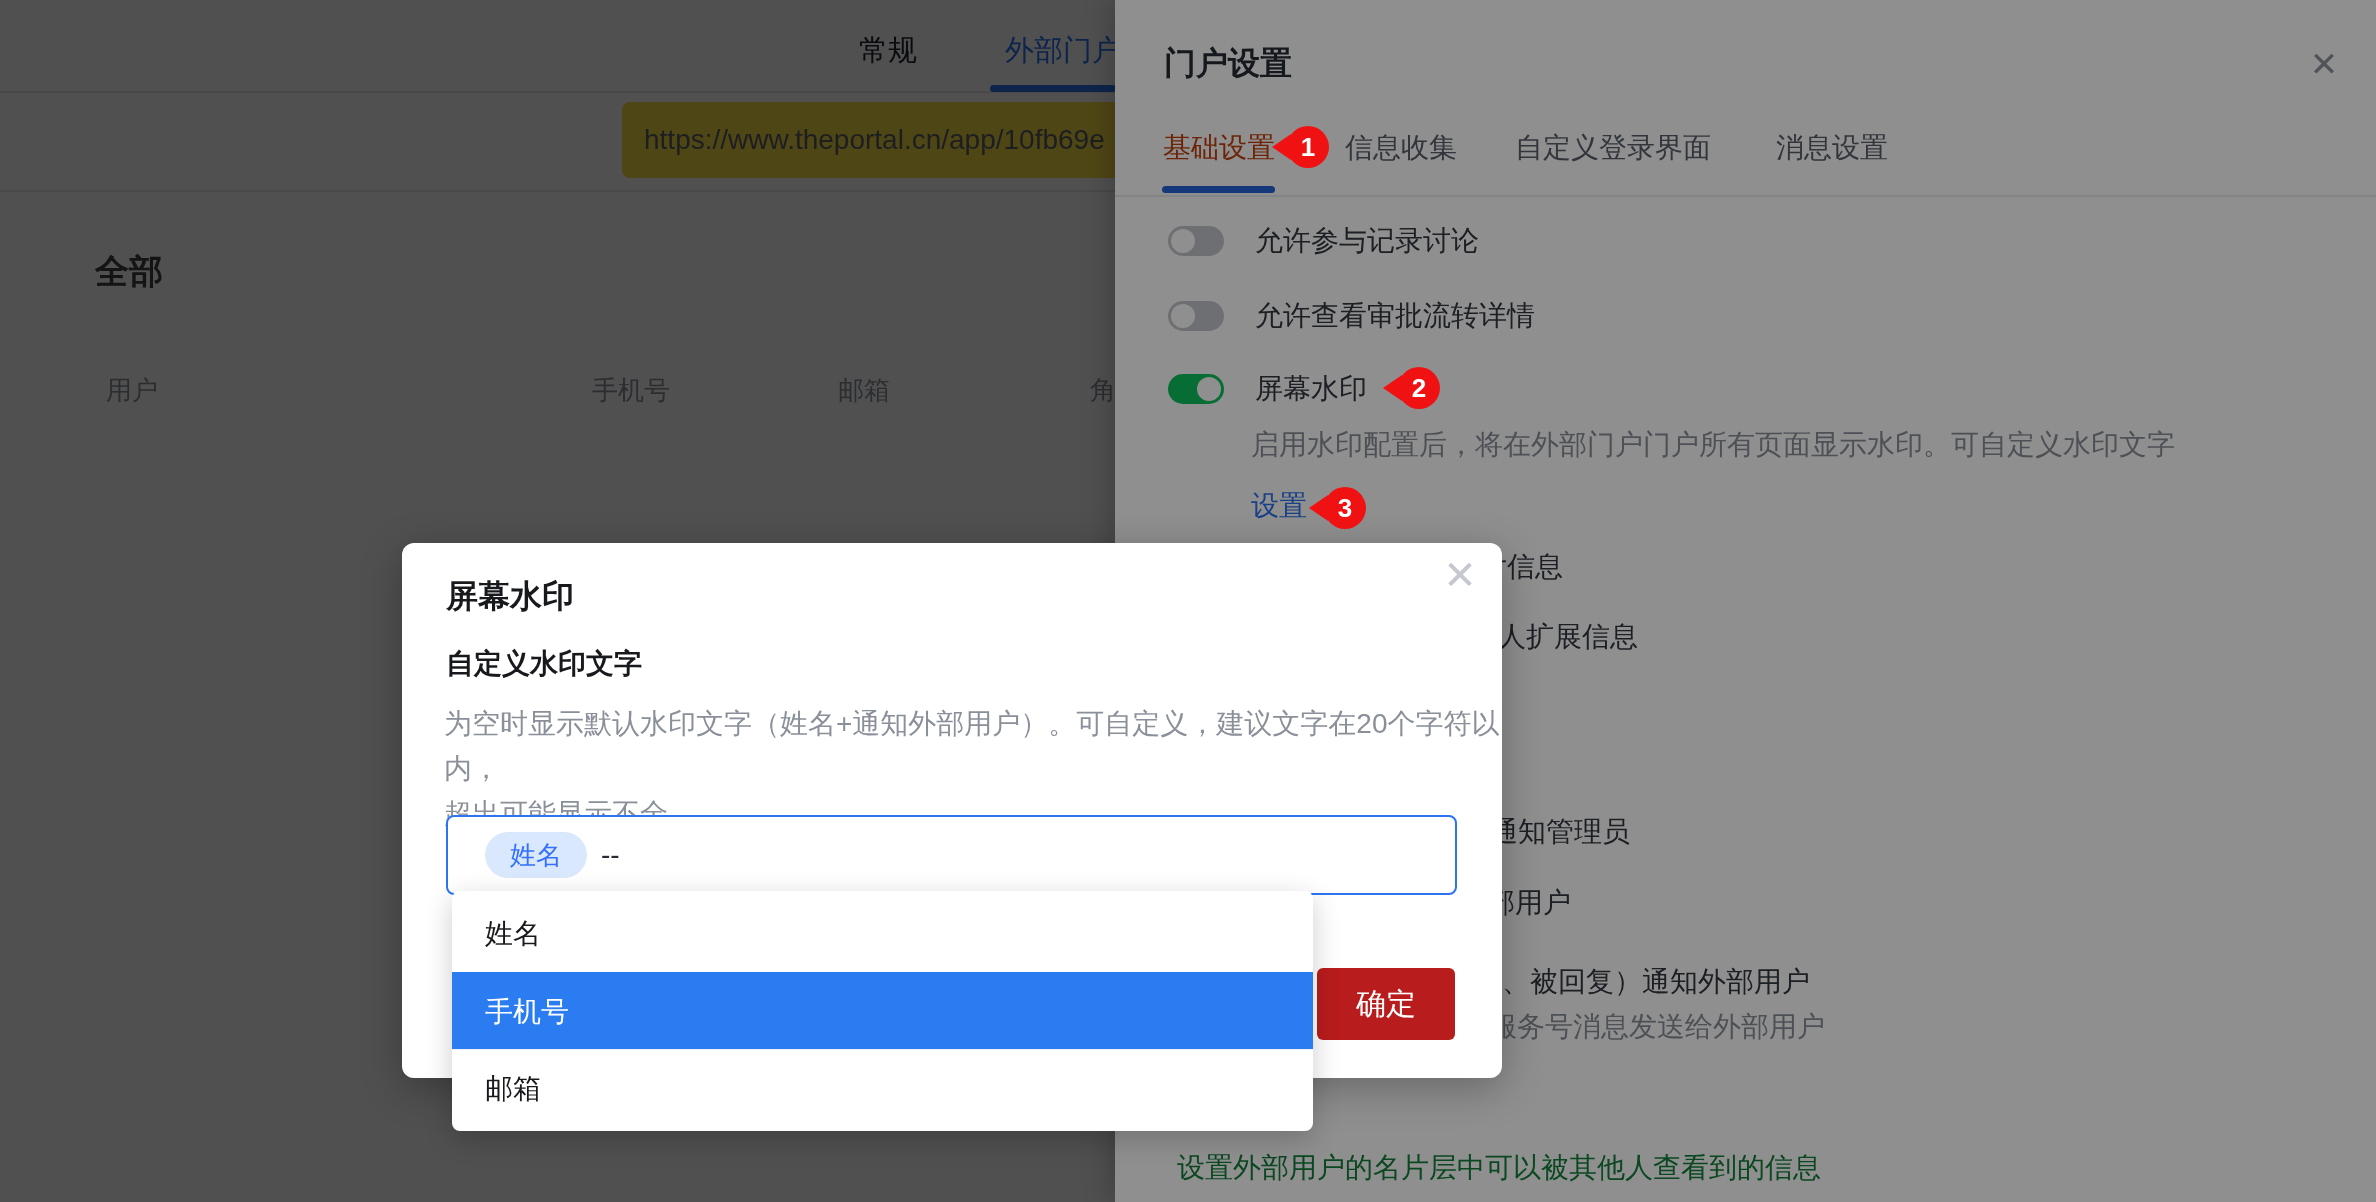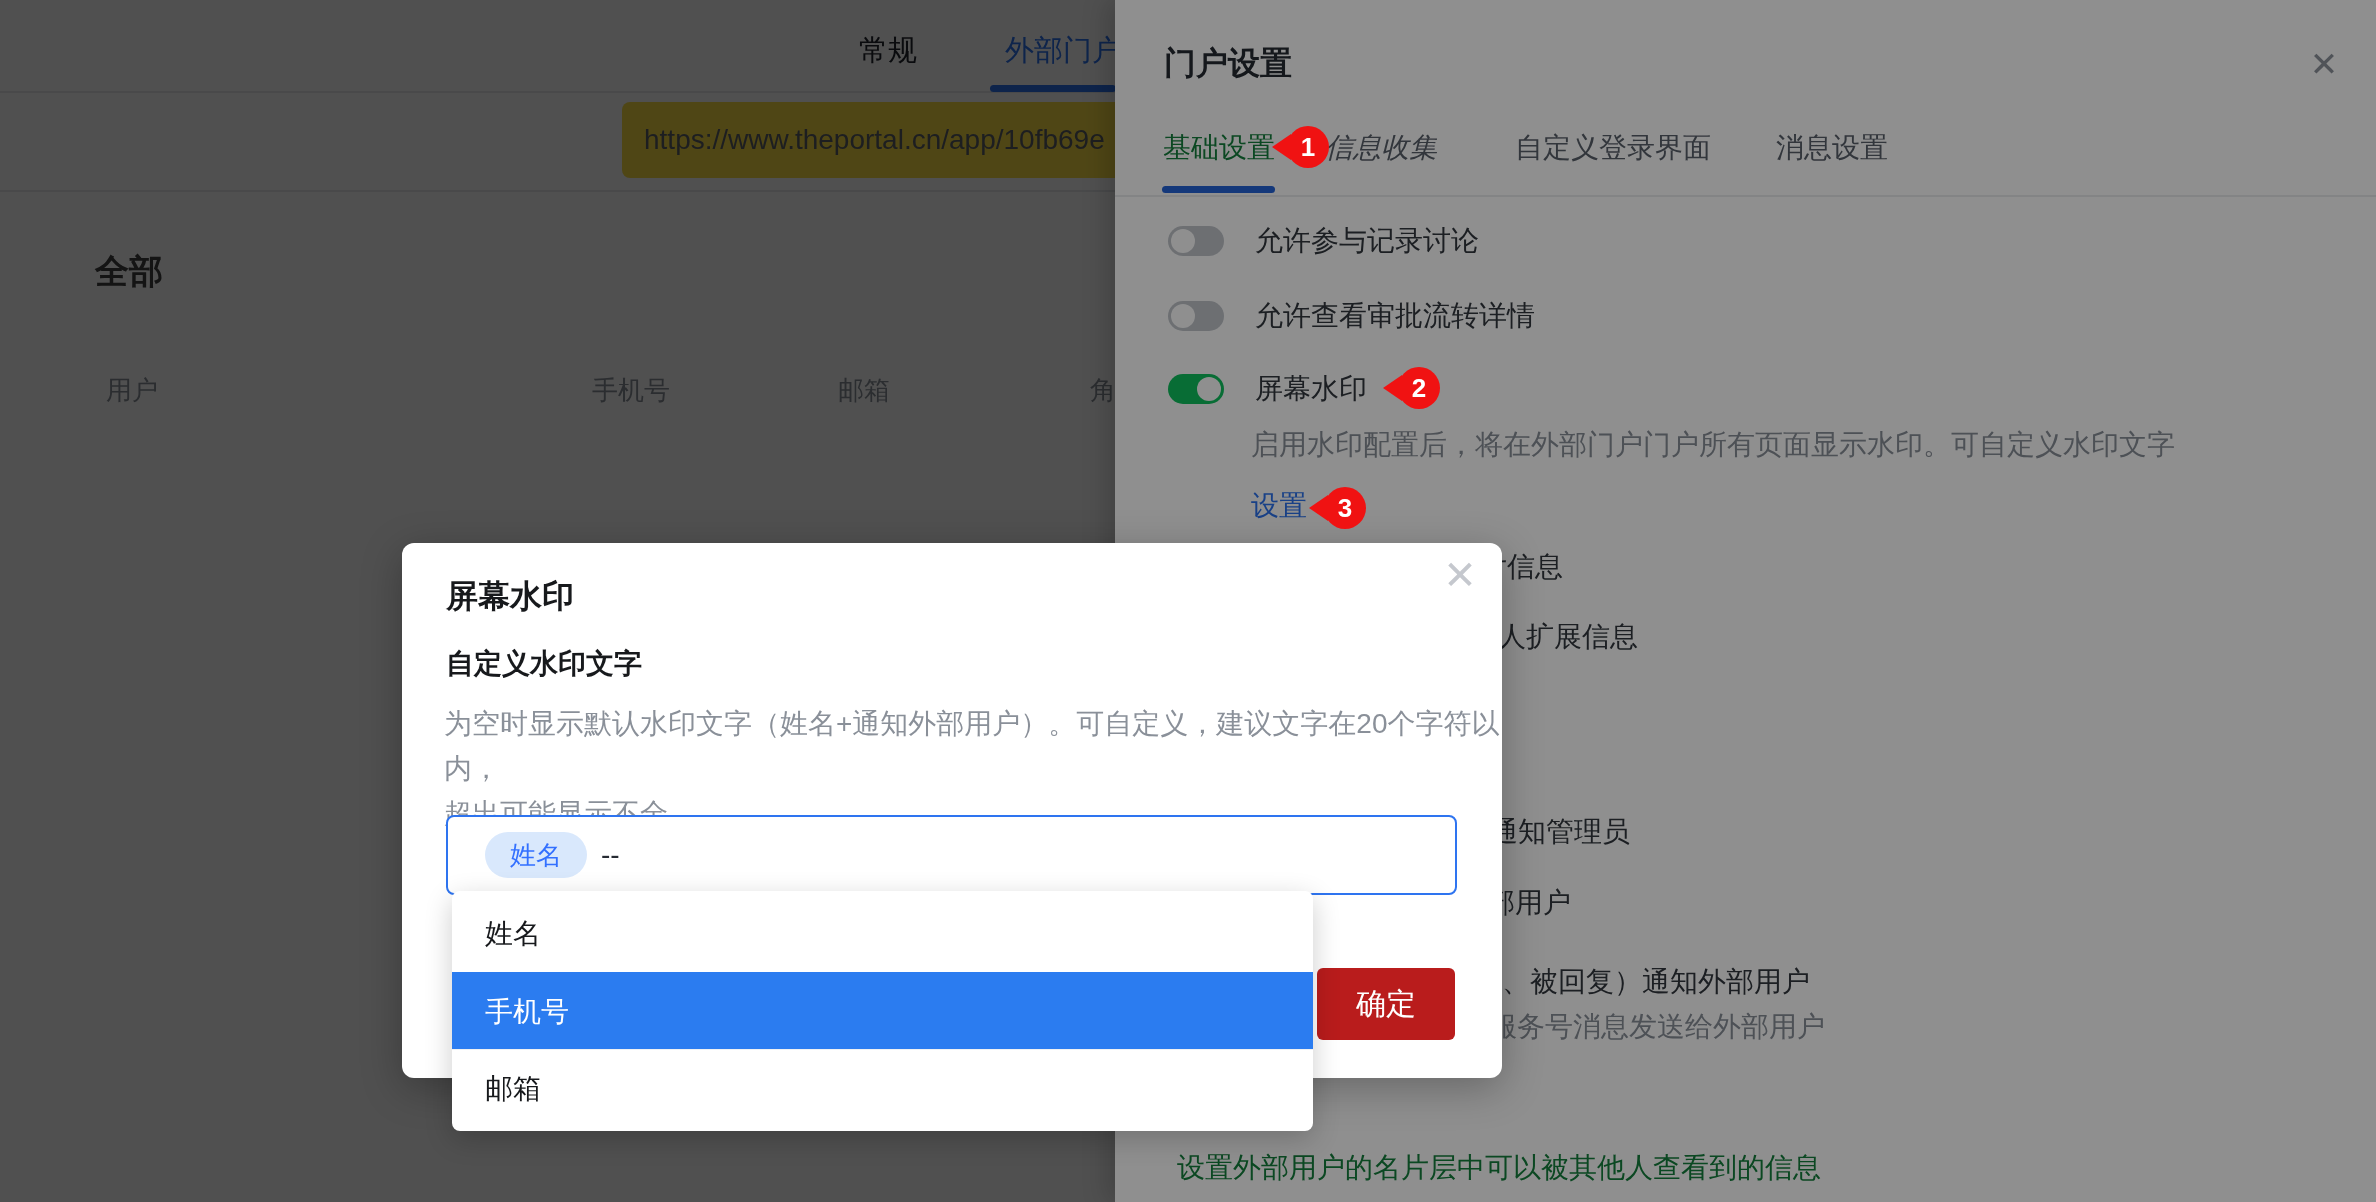--- a/index.html
+++ b/index.html
@@ -25,21 +25,21 @@
   .mask { position:absolute; inset:0; background:rgba(0,0,0,0.44); }
   .mask1 { z-index:10; } .mask2 { z-index:30; }
 
   
   .drawer { position:absolute; left:1115px; top:0; width:1261px; height:1202px; background:#fff; z-index:20;
     box-shadow:-8px 0 24px rgba(0,0,0,0.18); }
   .drawer-title { position:absolute; left:49px; top:44px; font-size:32px; font-weight:bold; color:#262b33; line-height:38px; }
   .drawer-close { position:absolute; left:1185px; top:40px; width:48px; height:48px; font-size:34px; line-height:48px;
     text-align:center; color:#8f959e; cursor:pointer; }
   .d-tab { position:absolute; top:132px; font-size:28px; line-height:32px; color:#5a616b; cursor:pointer; }
-  .d-tab.t0 { left:48px; color:#15803d; } .d-tab.t1 { left:210px;font-style:italic; } .d-tab.t2 { left:400px; } .d-tab.t3 { left:661px; }
+  .d-tab.t0 { left:48px; color:#c2410c; } .d-tab.t1 { left:230px; } .d-tab.t2 { left:400px; } .d-tab.t3 { left:661px; }
   .d-tab-underline { position:absolute; left:47px; top:186px; width:113px; height:7px; border-radius:4px; background:#2464d9; }
   .d-tabs-divider { position:absolute; left:0; top:195px; width:100%; height:2px; background:#e9ebee; }
   .toggle { position:absolute; left:53px; width:56px; height:30px; border-radius:15px; background:#c2c6cc; cursor:pointer; }
   .toggle .knob { position:absolute; top:3px; left:3px; width:24px; height:24px; border-radius:50%; background:#fff; }
   .toggle.on { background:#0fc25f; }
   .toggle.on .knob { left:auto; right:3px; }
   .tg1 { top:226px; } .tg2 { top:301px; } .tg3 { top:374px; }
   .d-label { position:absolute; left:140px; font-size:28px; line-height:38px; color:#33383f; }
   .dl1 { top:222px; } .dl2 { top:297px; } .dl3 { top:370px; }
   .d-desc { position:absolute; left:136px; top:426px; font-size:28px; line-height:38px; color:#8a9099; }

